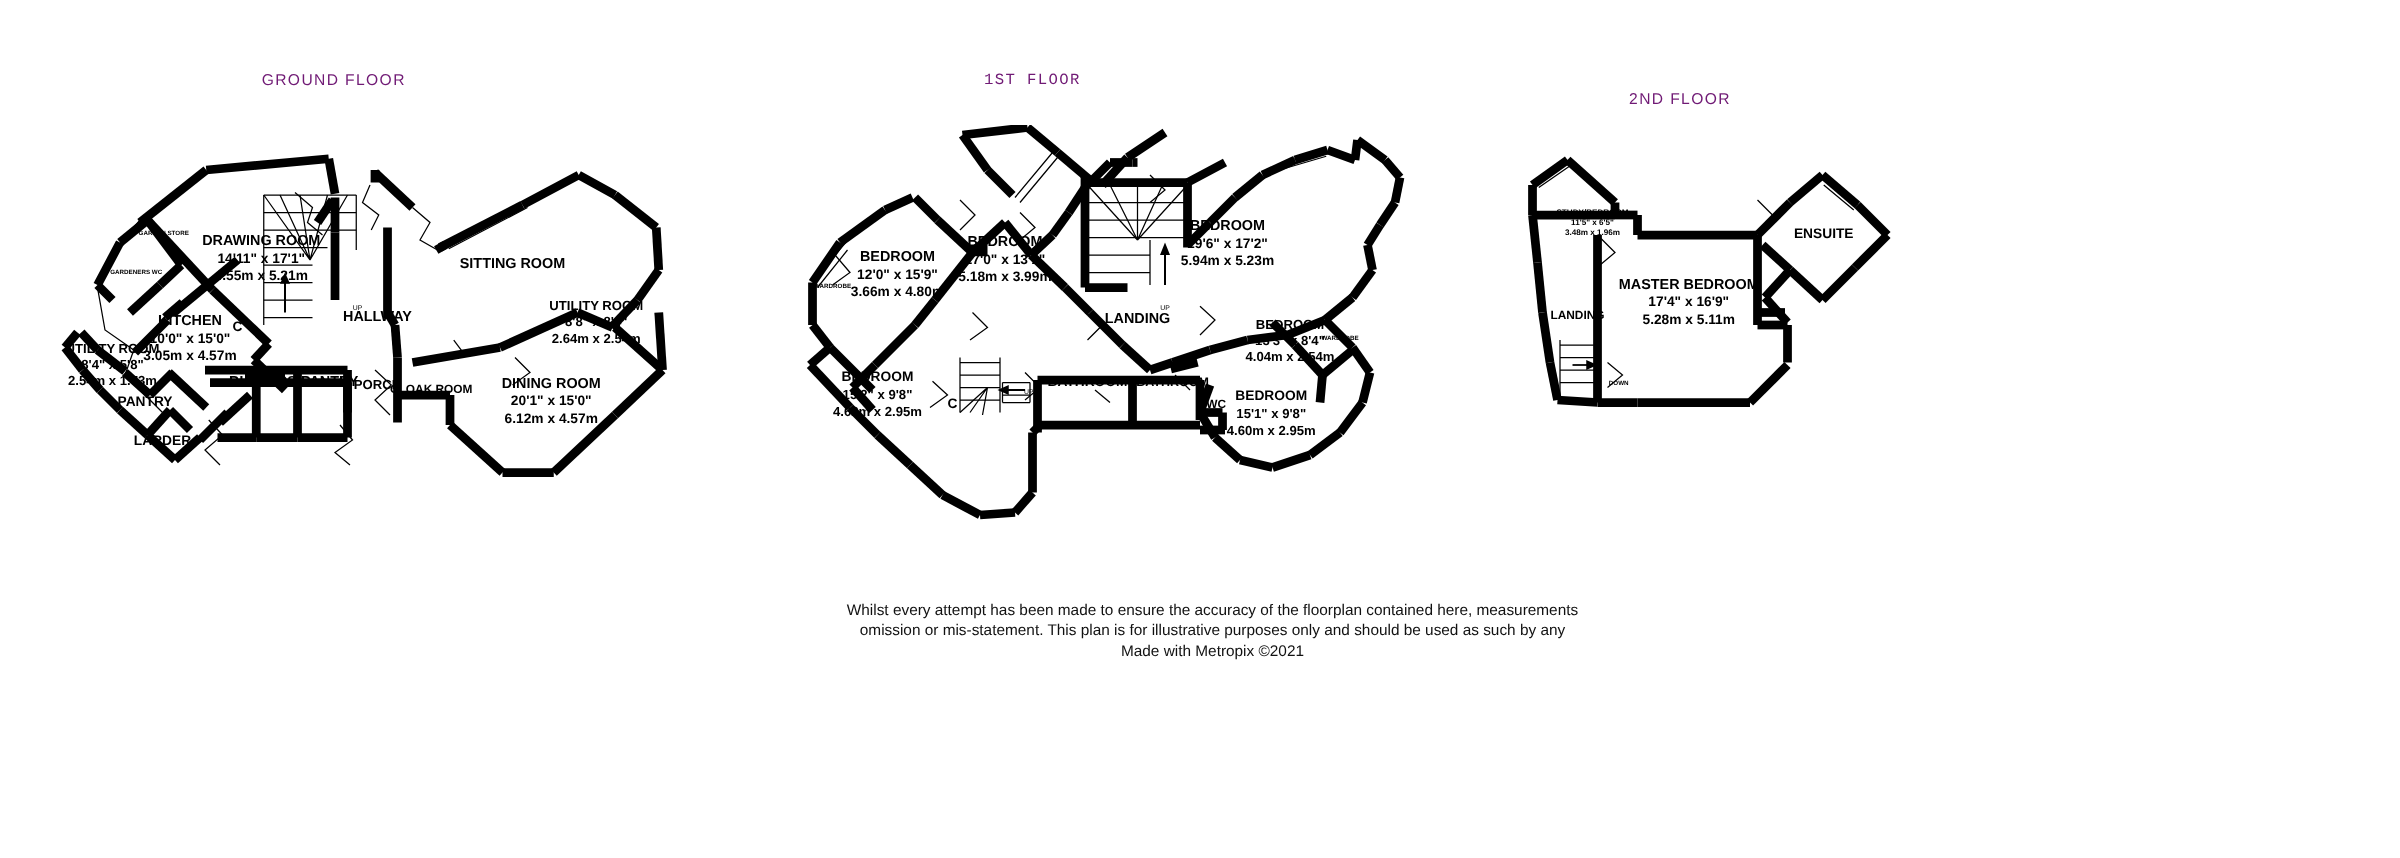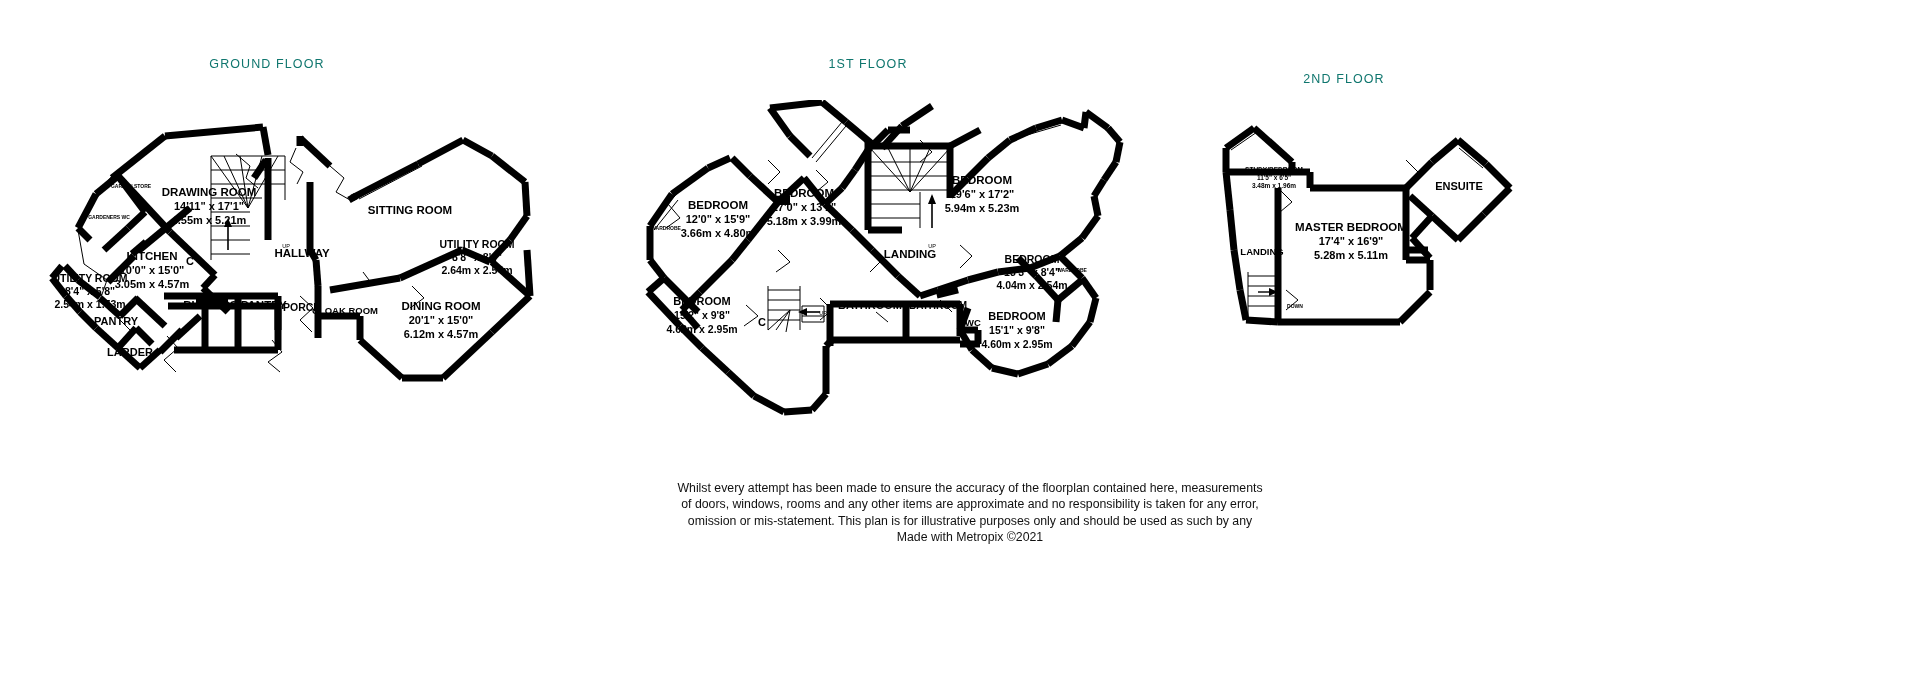--- a/index.html
+++ b/index.html
@@ -18,21 +18,21 @@
   #page {
     position: relative;
     width: 1920px;
     height: 686px;
   }
   .floor-title {
     position: absolute;
     font-size: 12.5px;
     font-weight: 400;
     letter-spacing: 1.1px;
-    color: #0f766e;
+    color: #701a75;
     white-space: nowrap;
     text-align: center;
   }
   .floor-svg {
     position: absolute;
     top: 0;
     left: 0;
   }
   .disclaimer {
     position: absolute;
@@ -47,21 +47,21 @@
   .disclaimer div { white-space: nowrap; margin-left: 20px; }
   
 </style>
 </head>
 <body>
 
 <div id="page">
 
   <div class="floor-title" style="left:167px; top:57px; width:200px;">GROUND FLOOR</div>
 
-  <div class="floor-title" style="left:768px; top:57px; width:200px;">1ST FLOOR</div>
+  <div class="floor-title" style="left:726px; top:57px; width:200px;font-family:Liberation Mono, monospace;">1ST FLOOR</div>
 
   <div class="floor-title" style="left:1244px; top:72px; width:200px;">2ND FLOOR</div>
 
   <svg class="floor-svg" width="600" height="420" viewBox="0 0 600 420" style="left:0px; top:100px;">
     <g stroke="#000" fill="none">
 
       <g stroke-width="1">
         <path d="M112 76 L95 96 L78 130 L84 164 L107 180 L100 200 L130 230"></path>
         <path d="M236 54 L250 66 L246 78 L258 88"></path>
         <path d="M296 48 L290 62 L303 72 L297 84"></path>
@@ -472,18 +472,17 @@
       <text x="151" y="159" font-size="11" font-weight="bold">5.28m  x 5.11m</text>
 
       <text x="259" y="90" font-size="11" font-weight="bold">ENSUITE</text>
       <text x="62" y="155" font-size="9.5" font-weight="bold">LANDING</text>
       <text x="95" y="208" font-size="5" font-weight="bold">DOWN</text>
     </g>
   </svg>
 
   <div class="disclaimer">
     <div>Whilst every attempt has been made to ensure the accuracy of the floorplan contained here, measurements</div>
-    <div>of doors, windows, rooms and any other items are approximate and no responsibility is taken for any error,</div>
     <div>omission or mis-statement. This plan is for illustrative purposes only and should be used as such by any</div>
     <div>Made with Metropix ©2021</div>
   </div>
 
 </div>
 
 </body></html>

